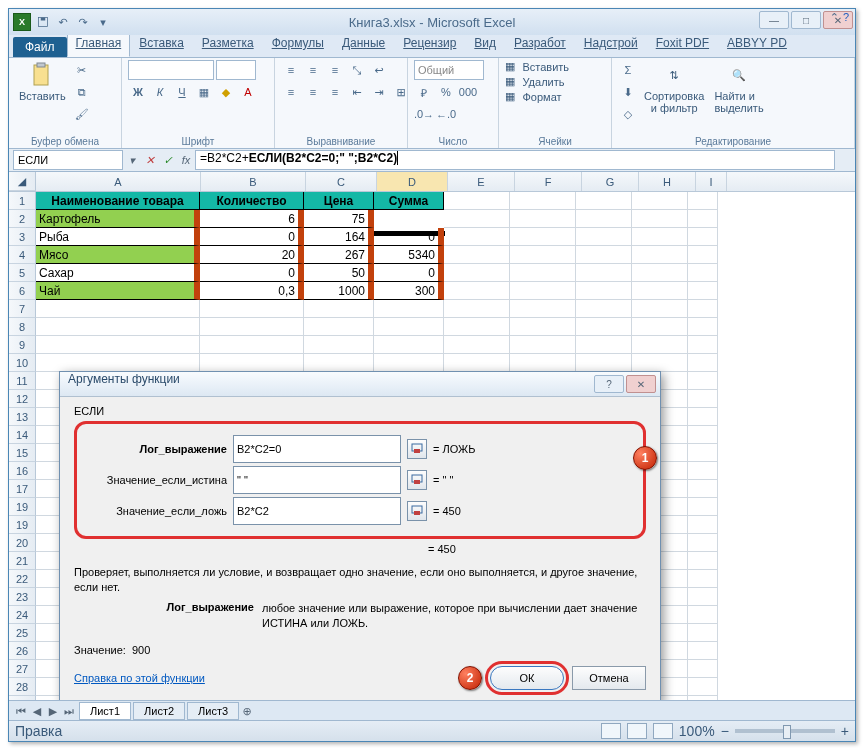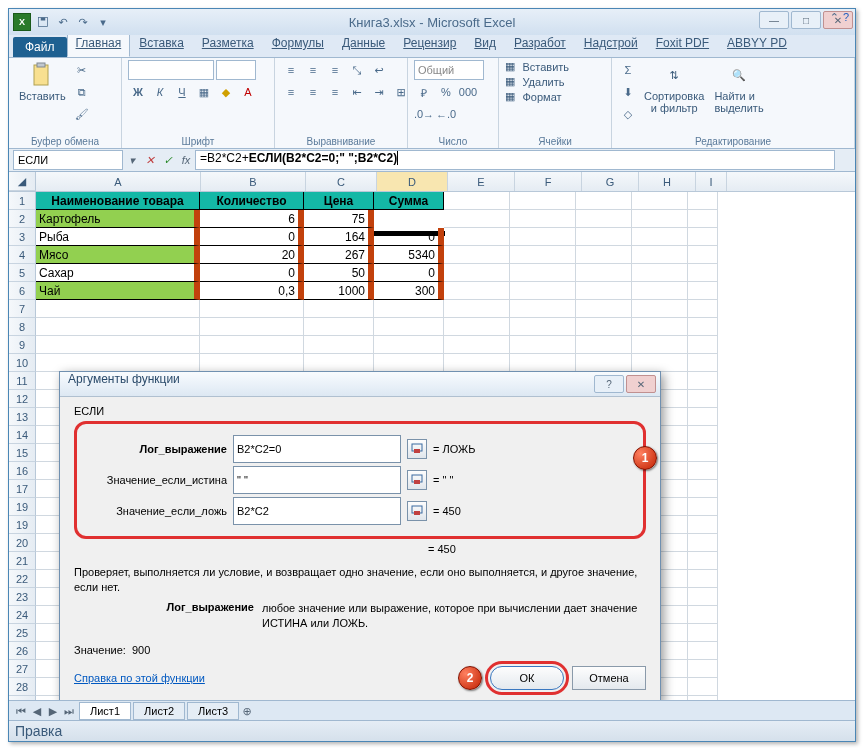--- a/index.html
+++ b/index.html
@@ -702,16 +702,25 @@
   <div class="sht-nav">▶</div>
   <div class="sht-nav">⏭</div>
   <div class="sht">Лист1</div>
   <div class="sht inactive">Лист2</div>
   <div class="sht inactive">Лист3</div>
   <div class="sht-nav">⊕</div>
 </div>
 
 <div class="statusbar">
   <span>Правка</span>
+  <div class="sb-right">
+    <div class="sb-view"></div>
+    <div class="sb-view"></div>
+    <div class="sb-view"></div>
+    <span>100%</span>
+    <span>−</span>
+    <div class="zoom-slider"></div>
+    <span>+</span>
+  </div>
 </div>
 
 </div>
 </div>
 
 </body></html>

